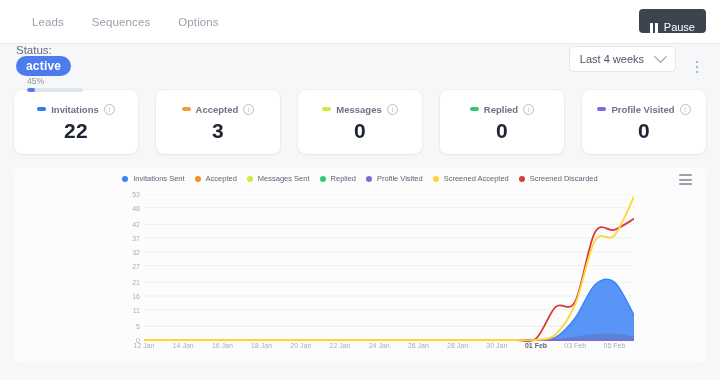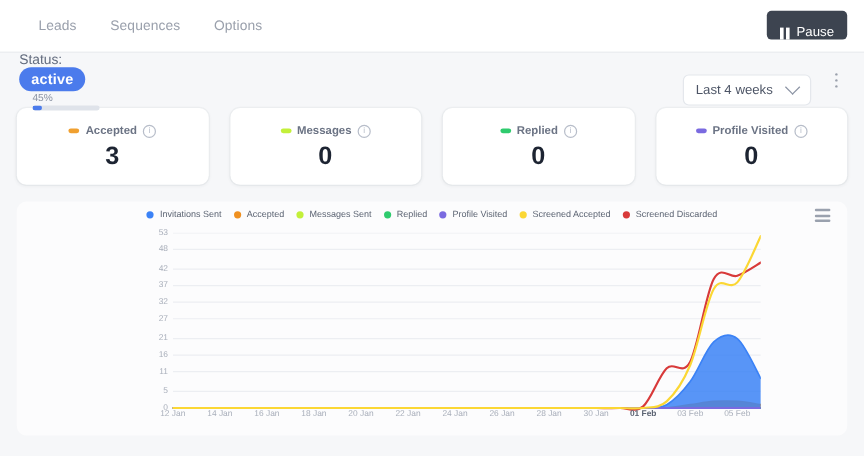--- a/index.html
+++ b/index.html
@@ -122,21 +122,21 @@
   }
   .progress-fill {
     position: absolute;
     left: 0; top: 0; bottom: 0;
     background: #4b7bec;
     border-radius: 3px;
   }
   .range-select {
     position: absolute;
     right: 44px;
-    top: 18px;
+    top: 2px;
     height: 26px;
     min-width: 88px;
     background: #fff;
     border: 1px solid #e4e7ec;
     border-radius: 5px;
     display: flex;
     align-items: center;
     justify-content: space-between;
     gap: 12px;
     padding: 0 10px;
@@ -354,20 +354,28 @@
   </div>
 
   <div class="kebab">
     <span></span>
     <span></span>
     <span></span>
   </div>
 </div>
 
 <div class="cards">
+    <div class="card">
+      <div class="card-head">
+        <span class="dash" style="background: rgb(47, 125, 246);"></span>
+        <span>Invitations</span>
+        <i class="info-i">i</i>
+      </div>
+      <div class="card-value">22</div>
+    </div>
     <div class="card">
       <div class="card-head">
         <span class="dash" style="background: rgb(240, 160, 48);"></span>
         <span>Accepted</span>
         <i class="info-i">i</i>
       </div>
       <div class="card-value">3</div>
     </div>
     <div class="card">
       <div class="card-head">

